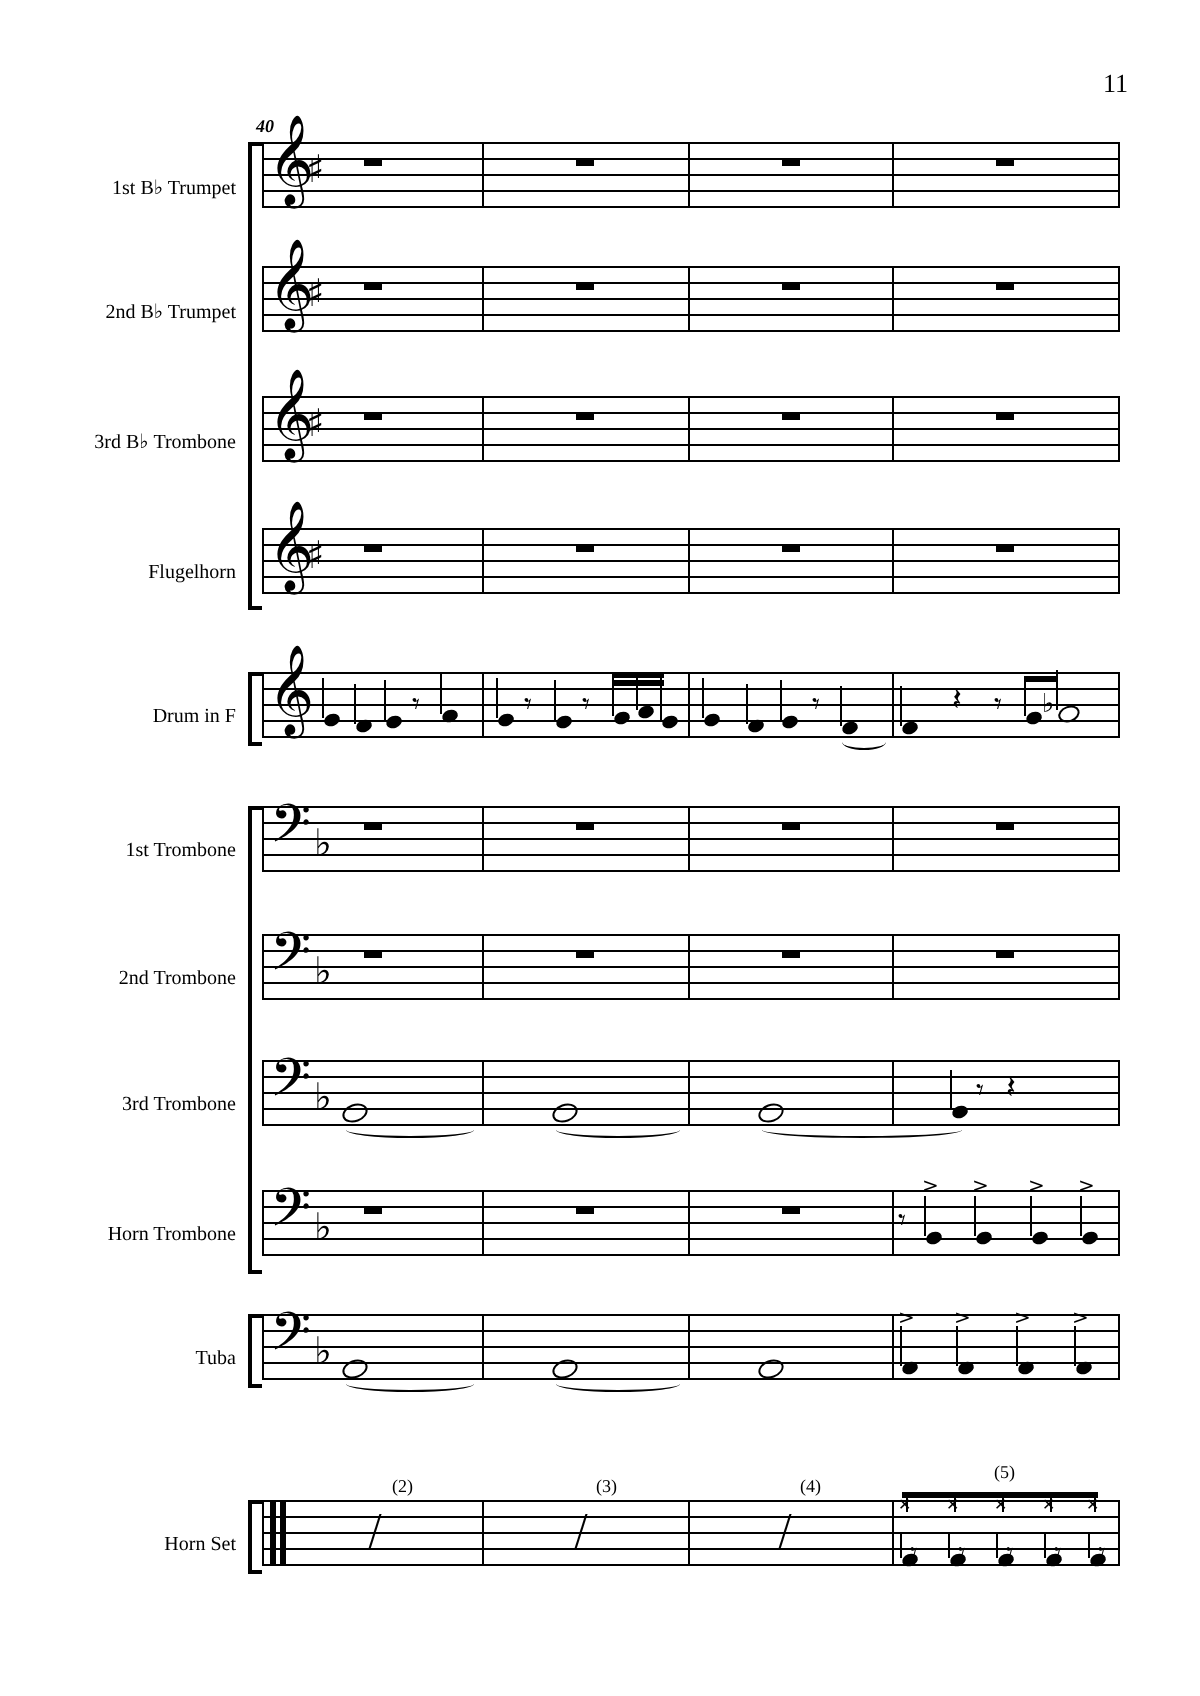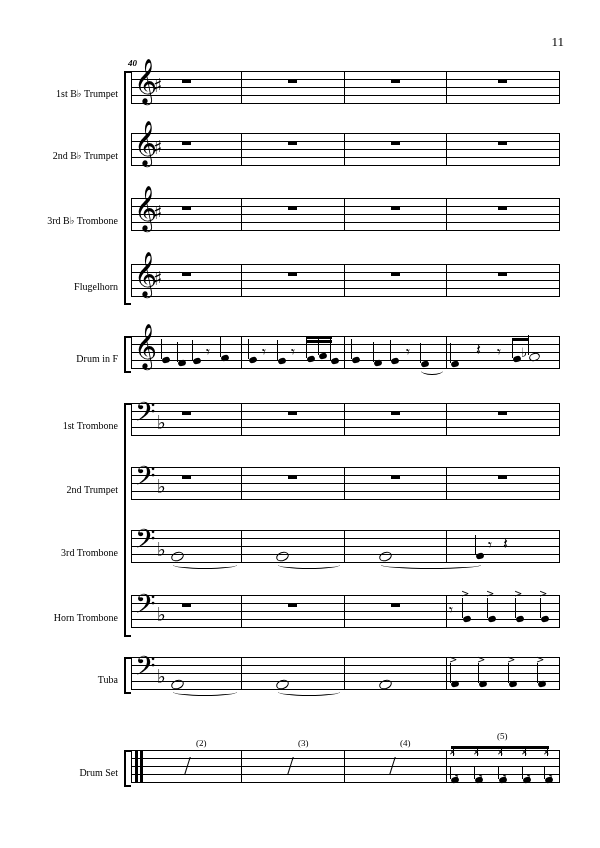--- a/index.html
+++ b/index.html
@@ -360,21 +360,21 @@
       <div class="barline b4"></div>
       <div class="barline b5"></div>
     <div class="clef bass">𝄢</div>
     <div class="keysig" style="left:26px;top:10px;">♭</div>
     <div class="rest-whole" style="left:51px;top:8px;"></div>
     <div class="rest-whole" style="left:157px;top:8px;"></div>
     <div class="rest-whole" style="left:260px;top:8px;"></div>
     <div class="rest-whole" style="left:367px;top:8px;"></div>
   </div>
 
-  <div class="inst-label" style="top:484px;">2nd Trumpet</div>
+  <div class="inst-label" style="top:484px;">2nd Trombone</div>
   <div class="stave" style="top:467px;">
     <div class="line l0"></div>
       <div class="line l1"></div>
       <div class="line l2"></div>
       <div class="line l3"></div>
       <div class="line l4"></div>
     <div class="barline b1"></div>
       <div class="barline b2"></div>
       <div class="barline b3"></div>
       <div class="barline b4"></div>
@@ -475,21 +475,21 @@
     <div class="accent" style="left:346px;top:-2px;">&gt;</div>
     <div class="notehead" style="left:378px;top:24px;"></div>
     <div class="stem" style="left:377px;top:6px;height:20px;"></div>
     <div class="accent" style="left:376px;top:-2px;">&gt;</div>
     <div class="notehead" style="left:407px;top:24px;"></div>
     <div class="stem" style="left:406px;top:6px;height:20px;"></div>
     <div class="accent" style="left:405px;top:-2px;">&gt;</div>
   </div>
 
   <div class="system-brace" style="top:750px;height:33px;"></div>
-  <div class="inst-label" style="top:767px;">Drum Set</div>
+  <div class="inst-label" style="top:767px;">Horn Set</div>
 
   <div class="bar-count" style="left:196px;top:738px;">(2)</div>
   <div class="bar-count" style="left:298px;top:738px;">(3)</div>
   <div class="bar-count" style="left:400px;top:738px;">(4)</div>
   <div class="bar-count" style="left:497px;top:731px;">(5)</div>
 
   <div class="stave" style="top:750px;">
     <div class="line l0"></div>
       <div class="line l1"></div>
       <div class="line l2"></div>

